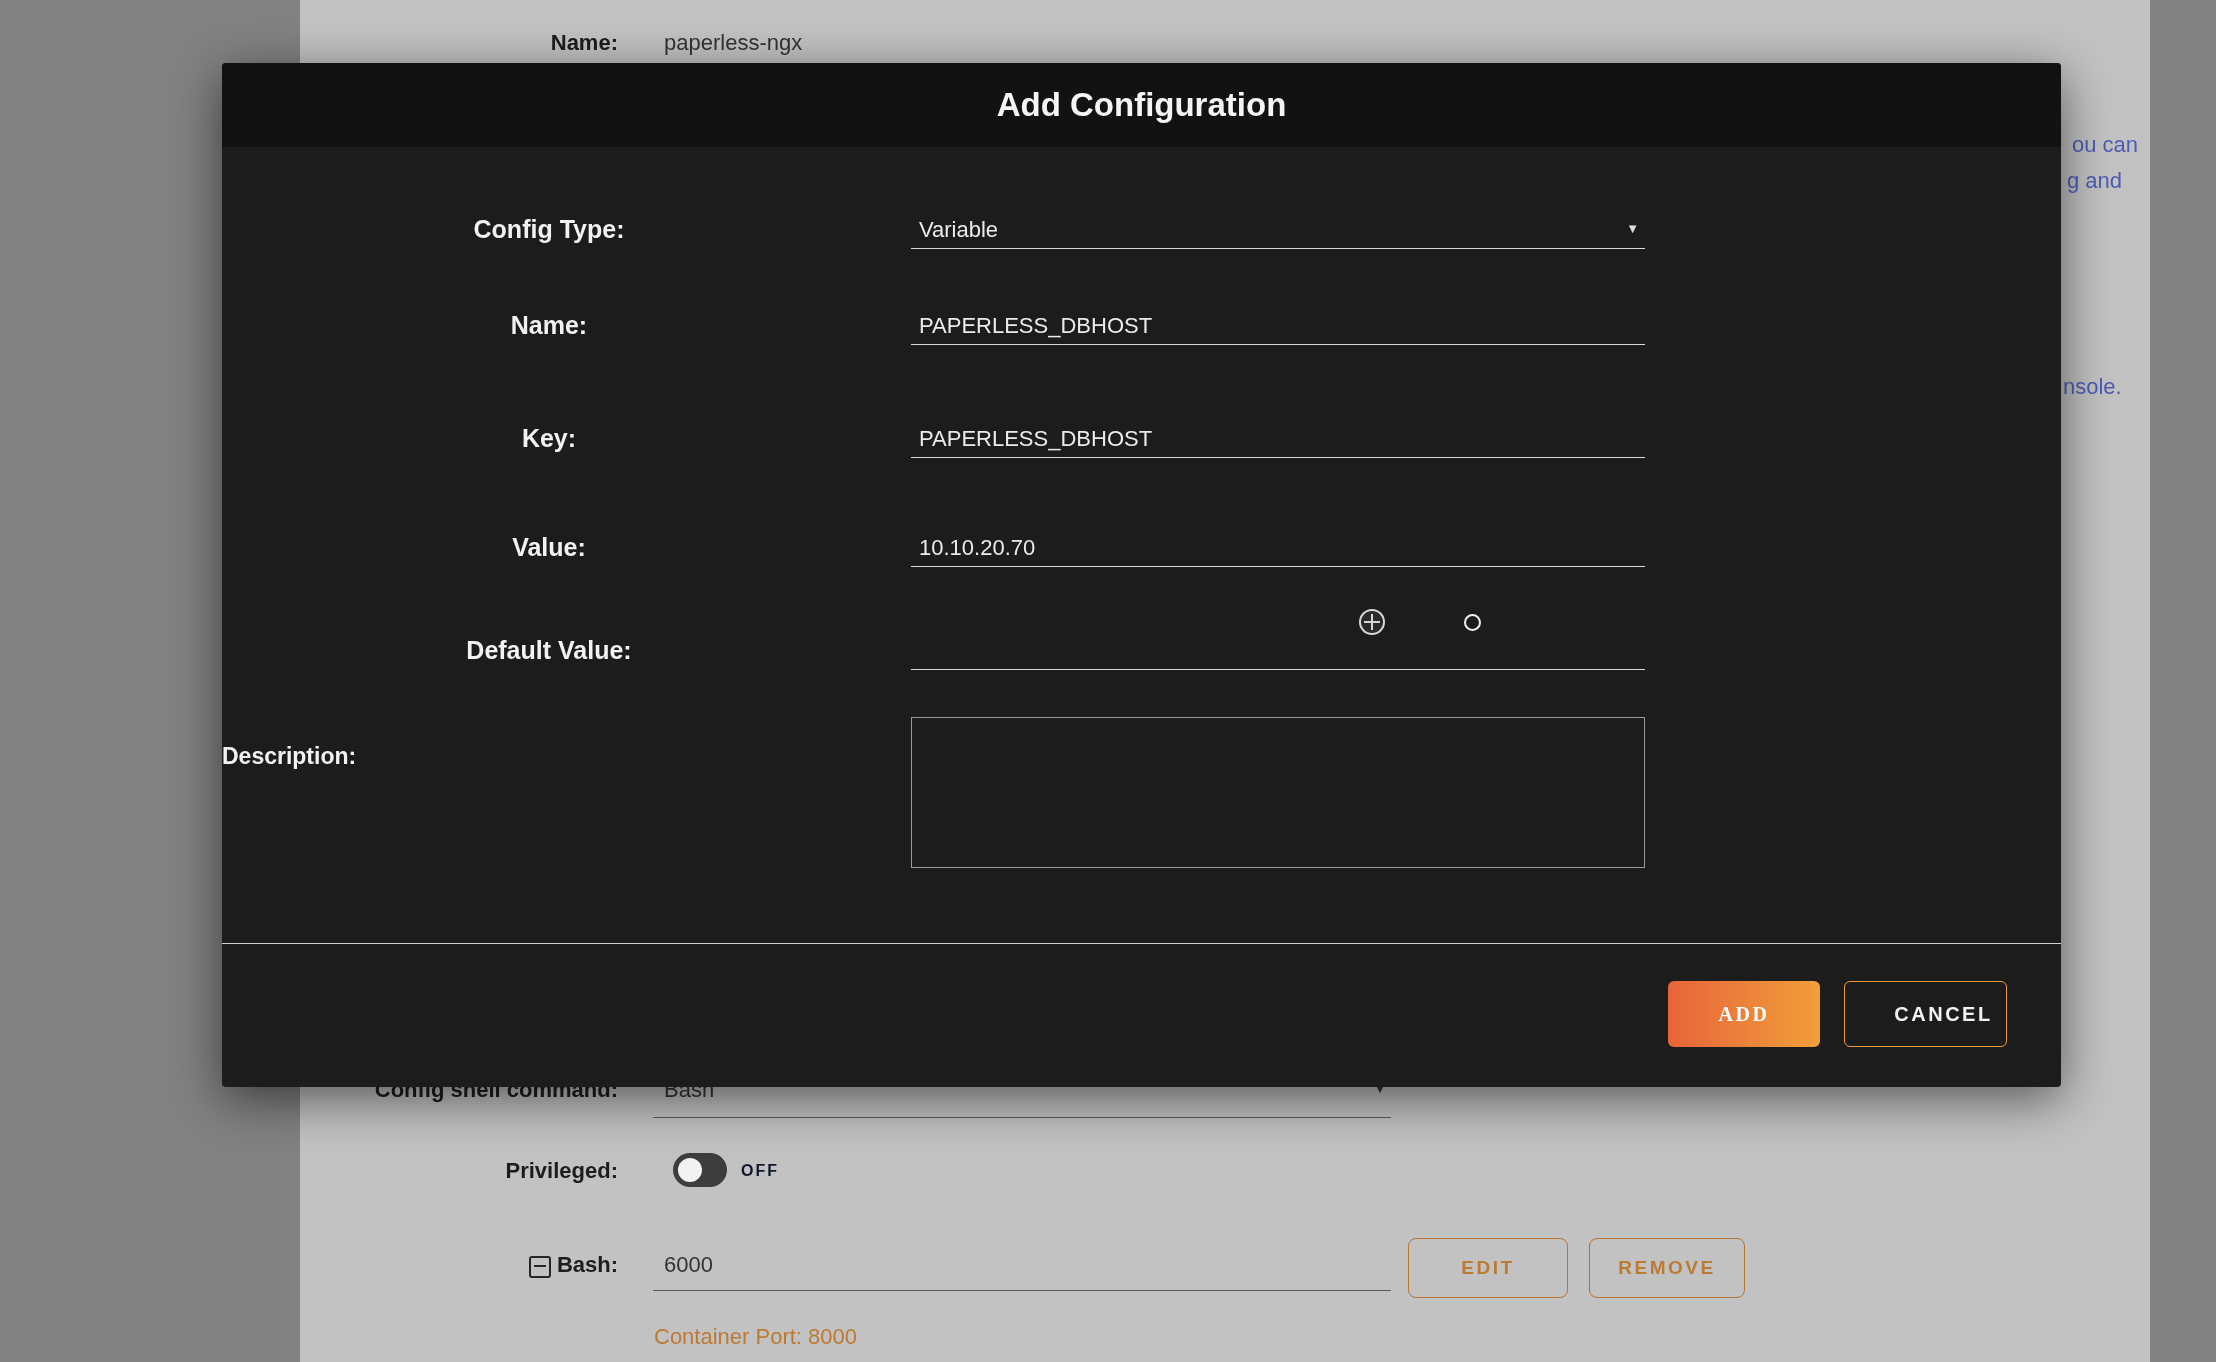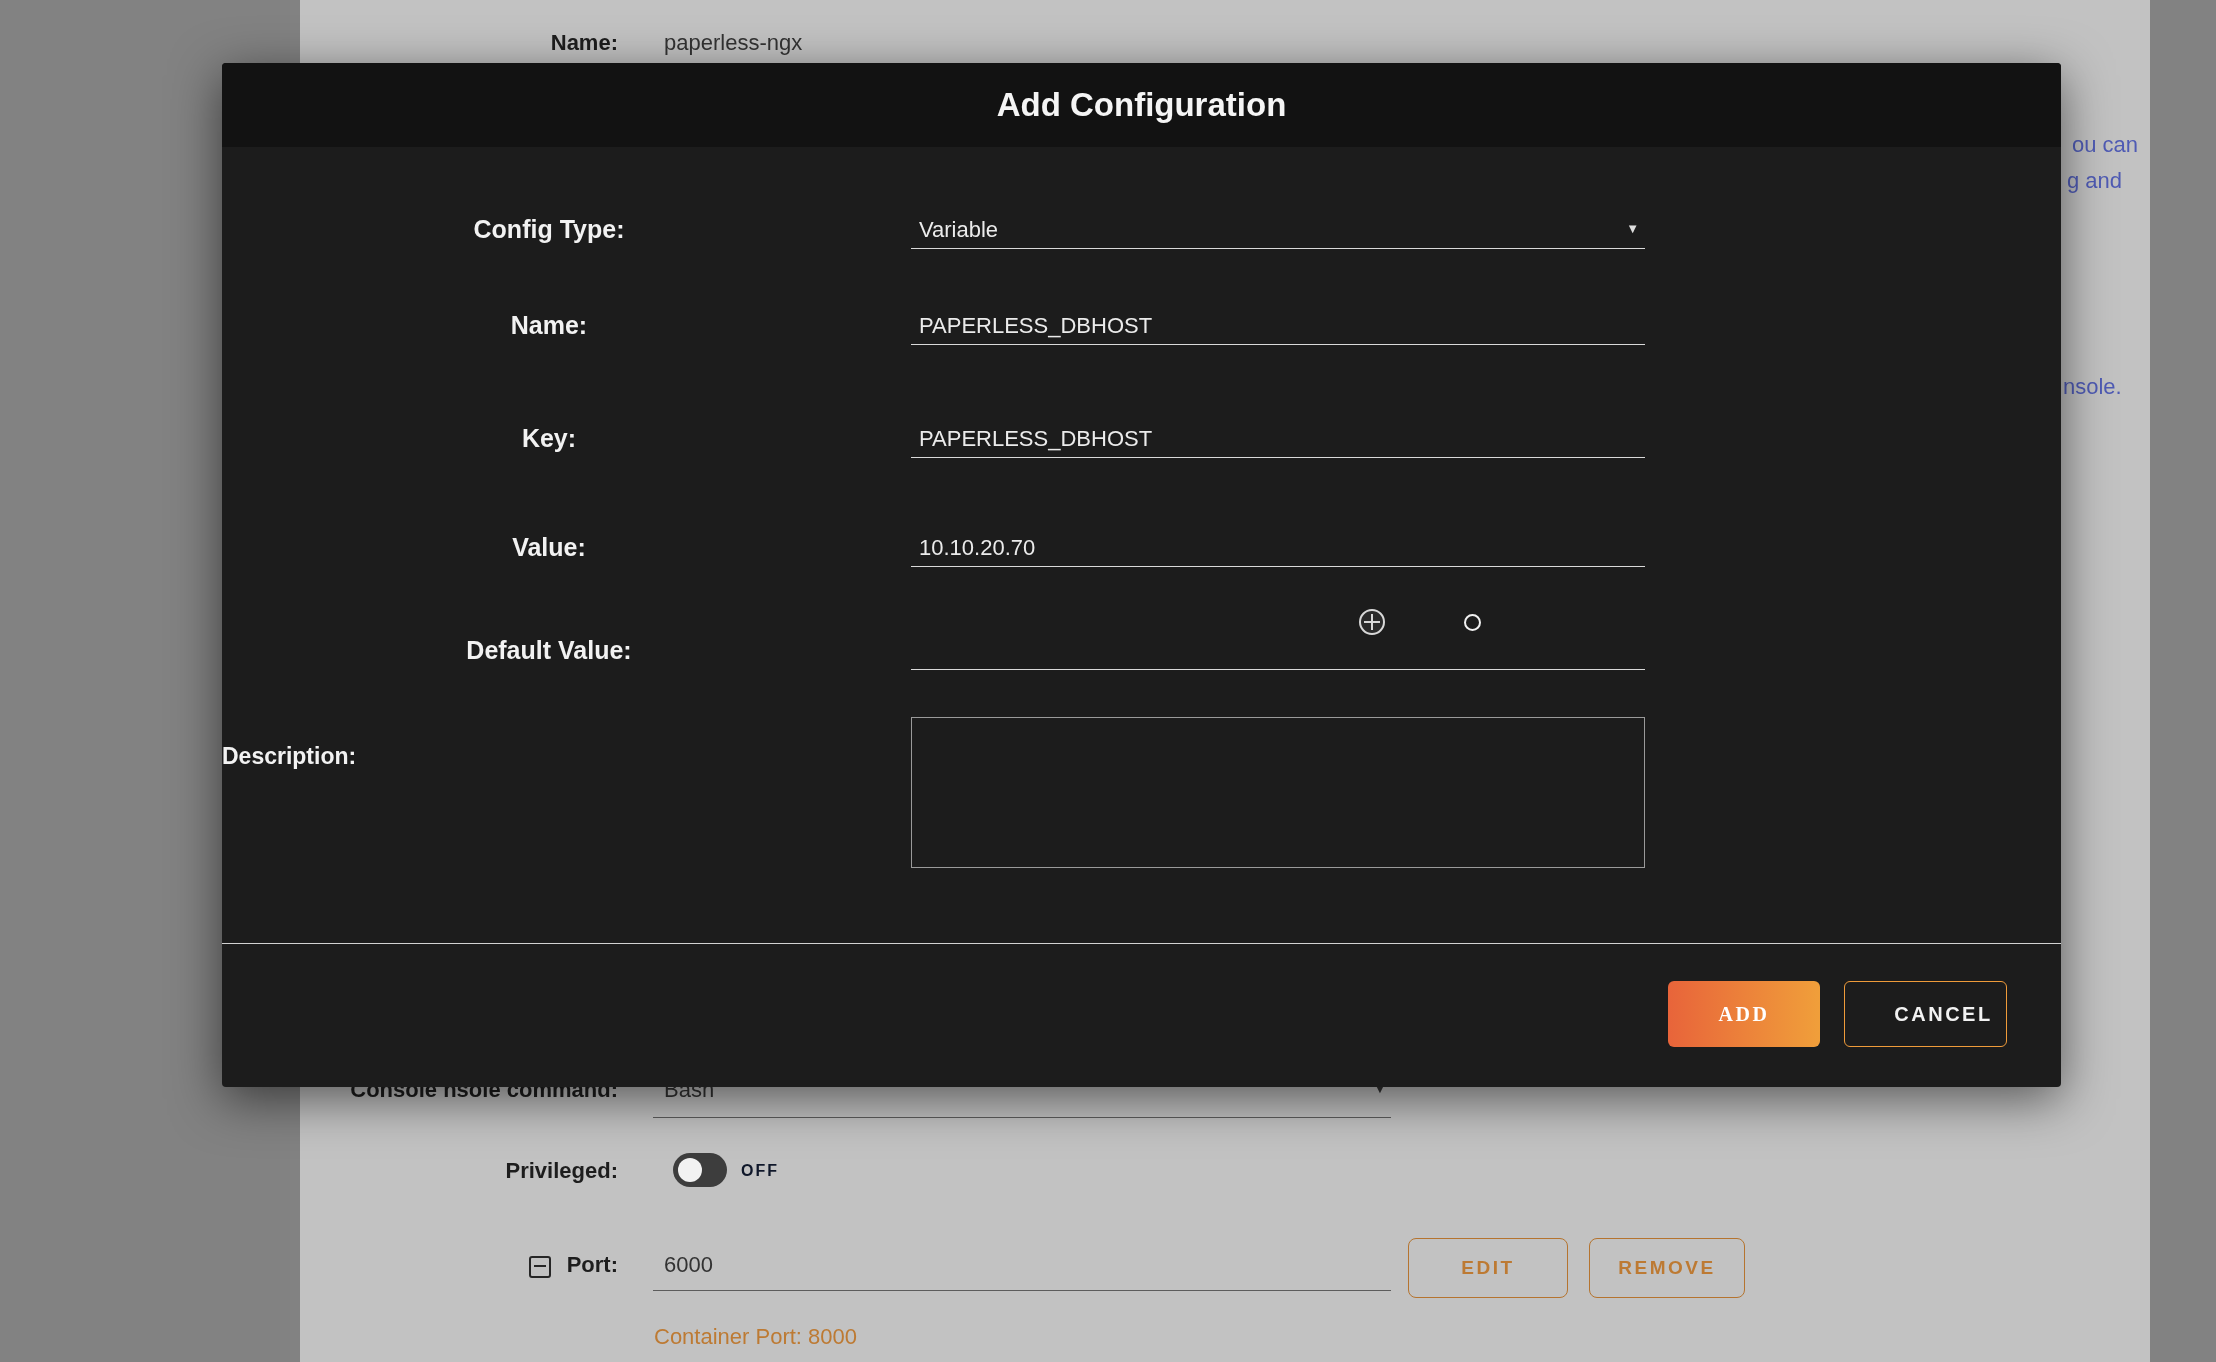--- a/index.html
+++ b/index.html
@@ -63,33 +63,33 @@
   <div id="content-panel"></div>
 
   <div class="pg-label" style="top:30px;">Name:</div>
   <div class="pg-value" style="left:664px;top:30px;">paperless-ngx</div>
 
   <div class="help-frag" style="left:2072px;top:132px;">ou can</div>
   <div class="help-frag" style="left:2067px;top:168px;">g and</div>
   <div class="help-frag" style="left:1988px;top:303px;font-weight:bold;">st the</div>
   <div class="help-frag" style="left:2063px;top:374px;">nsole.</div>
 
-  <div class="pg-label" style="top:1077px;">Console nsole command:</div>
+  <div class="pg-label" style="top:1077px;">Config shell command:</div>
   <div class="pg-value" style="left:664px;top:1077px;">Bash</div>
   <span class="pg-caret" style="left:1374px;top:1082px;">▼</span>
   <div class="pg-underline" style="left:653px;top:1117px;width:738px;"></div>
 
   <div class="pg-label" style="top:1158px;">Privileged:</div>
   <div class="toggle">
     <div class="knob"></div>
   </div>
   <div class="toggle-state">OFF</div>
 
   <span class="minus-square"></span>
-  <div class="pg-label" style="top:1252px;">Port:</div>
+  <div class="pg-label" style="top:1252px;">Bash:</div>
   <div class="pg-value" style="left:664px;top:1252px;">6000</div>
   <div class="pg-underline" style="left:653px;top:1290px;width:738px;"></div>
   <div class="pg-btn" style="left:1408px;width:158px;">EDIT</div>
   <div class="pg-btn" style="left:1589px;width:154px;">REMOVE</div>
   <div class="container-port">Container Port: 8000</div>
 
   <div id="modal">
     <div id="modal-header">
       <div id="modal-title">Add Configuration</div>
     </div>

